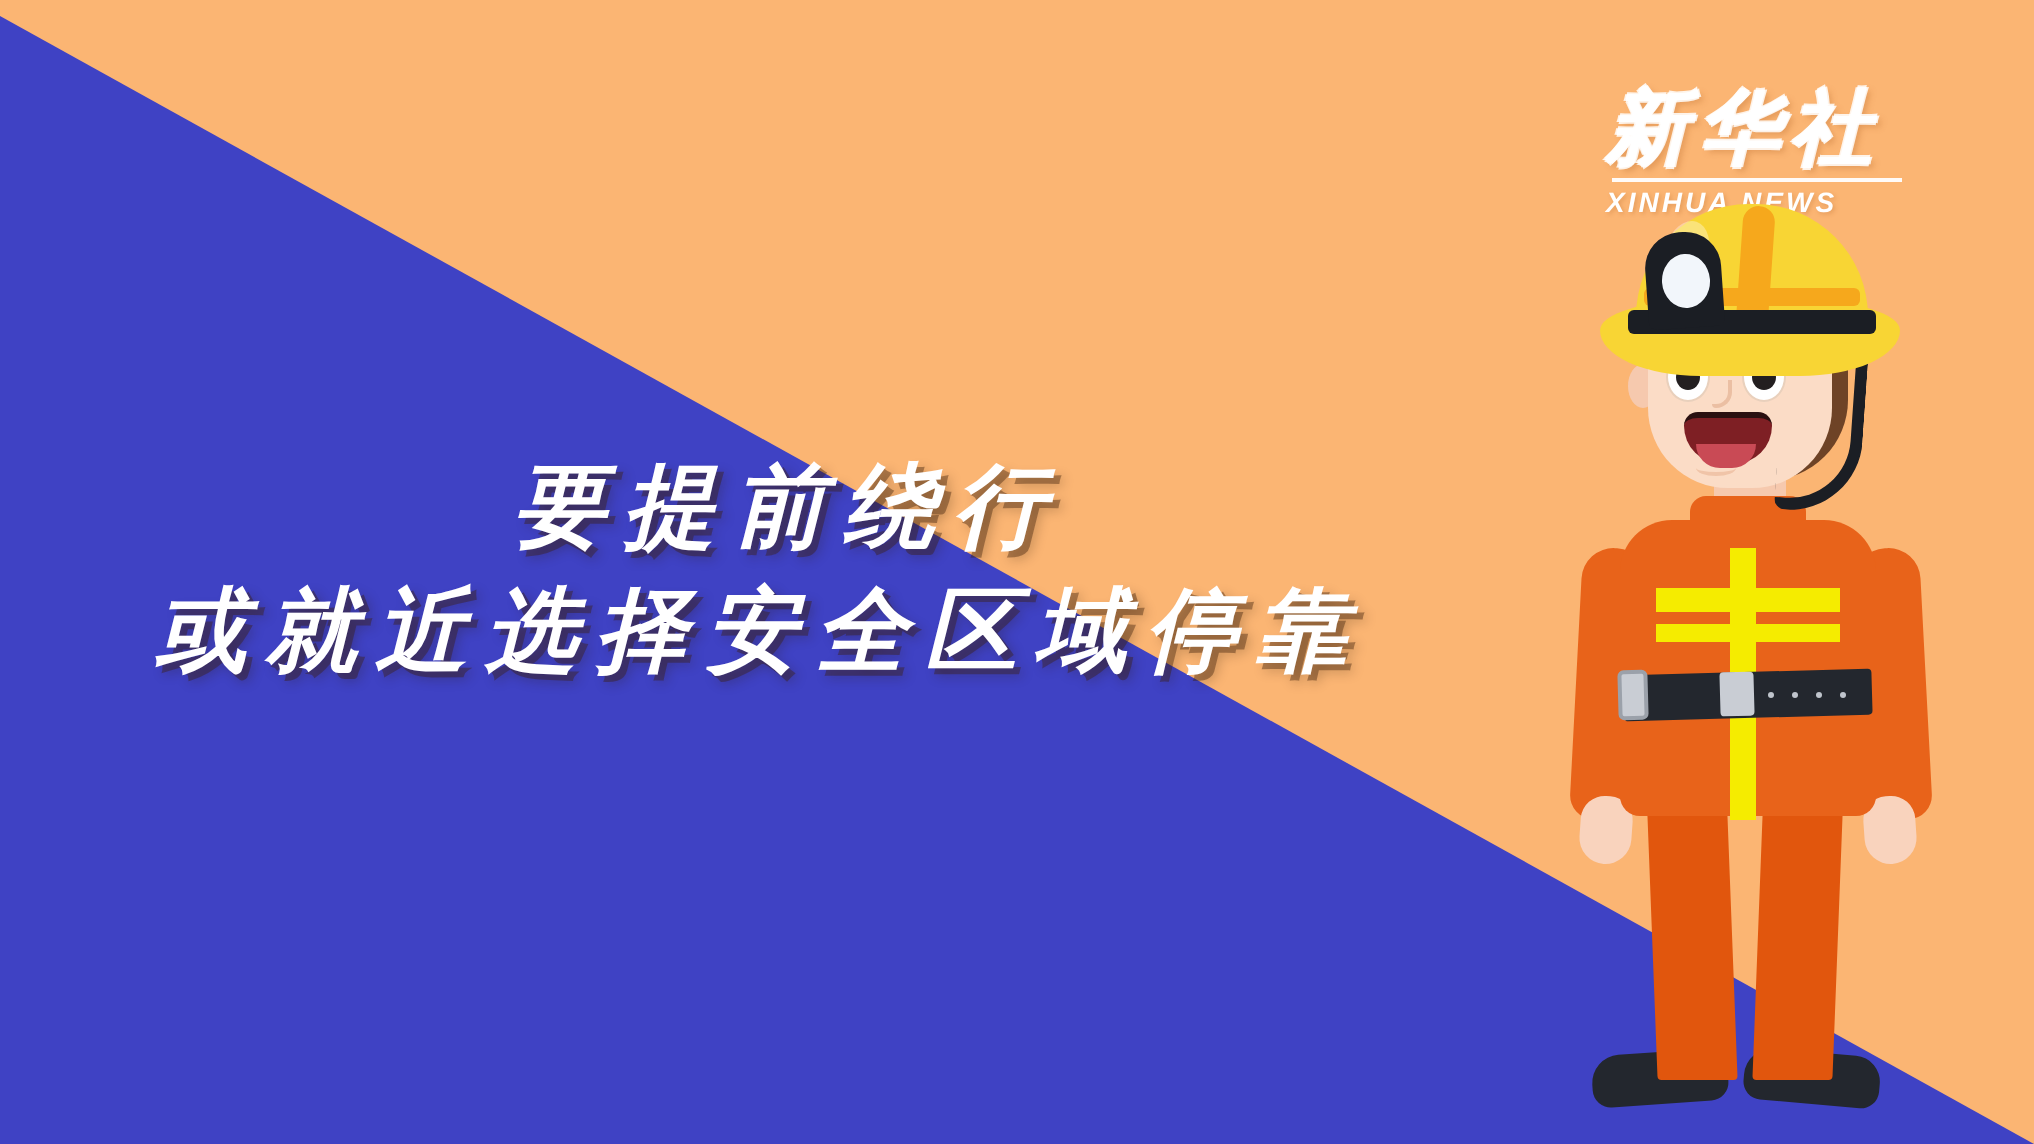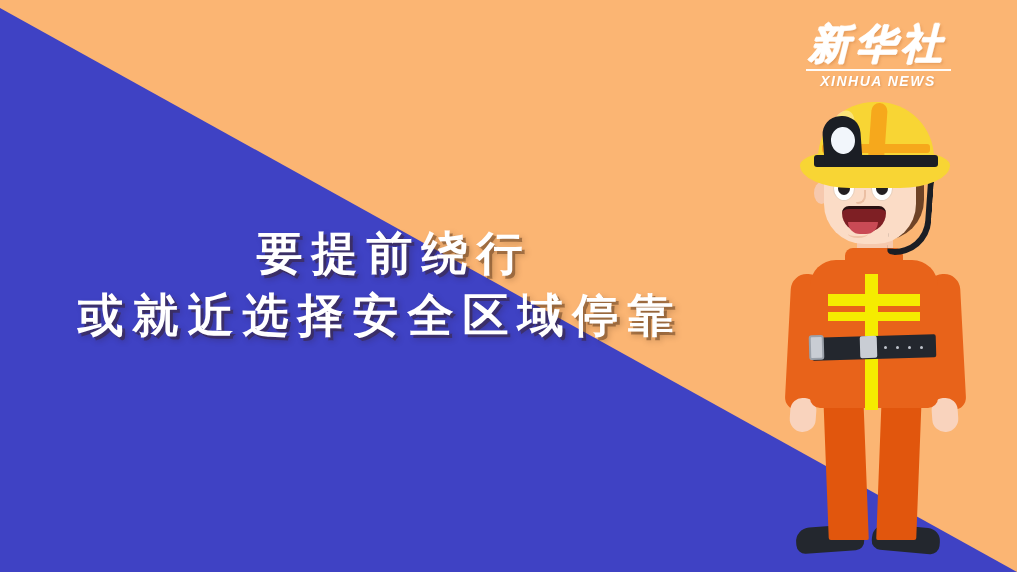--- a/index.html
+++ b/index.html
@@ -30,23 +30,23 @@
     inset: 0;
     background: #3F42C4;
     
     clip-path: polygon(0% 1.4%, 100% 100%, 0% 100%);
   }
 
   
   .logo {
     position: absolute;
     left: 803px;
-    top: 24px;
+    top: 44px;
     width: 150px;
-    text-align: center;
+    text-align: left;
     user-select: none;
   }
   .logo-cn {
     font-size: 41px;
     line-height: 1.02;
     font-weight: bold;
     font-style: italic;
     letter-spacing: 5px;
     color: #FFFFFF;
     text-shadow:
@@ -74,20 +74,21 @@
     text-shadow: 1px 1px 2px rgba(180,100,40,.3);
   }
 
   
   .headline {
     position: absolute;
     left: 0;
     top: 222px;
     width: 760px;
     text-align: center;
+    font-style: italic;
   }
   .headline-line {
     color: #FFFFFF;
     font-weight: bold;
     font-size: 46px;
     line-height: 62px;
     letter-spacing: 9px;
     white-space: nowrap;
     text-shadow:
         3px 3px 0px rgba(60,30,10,.40),

